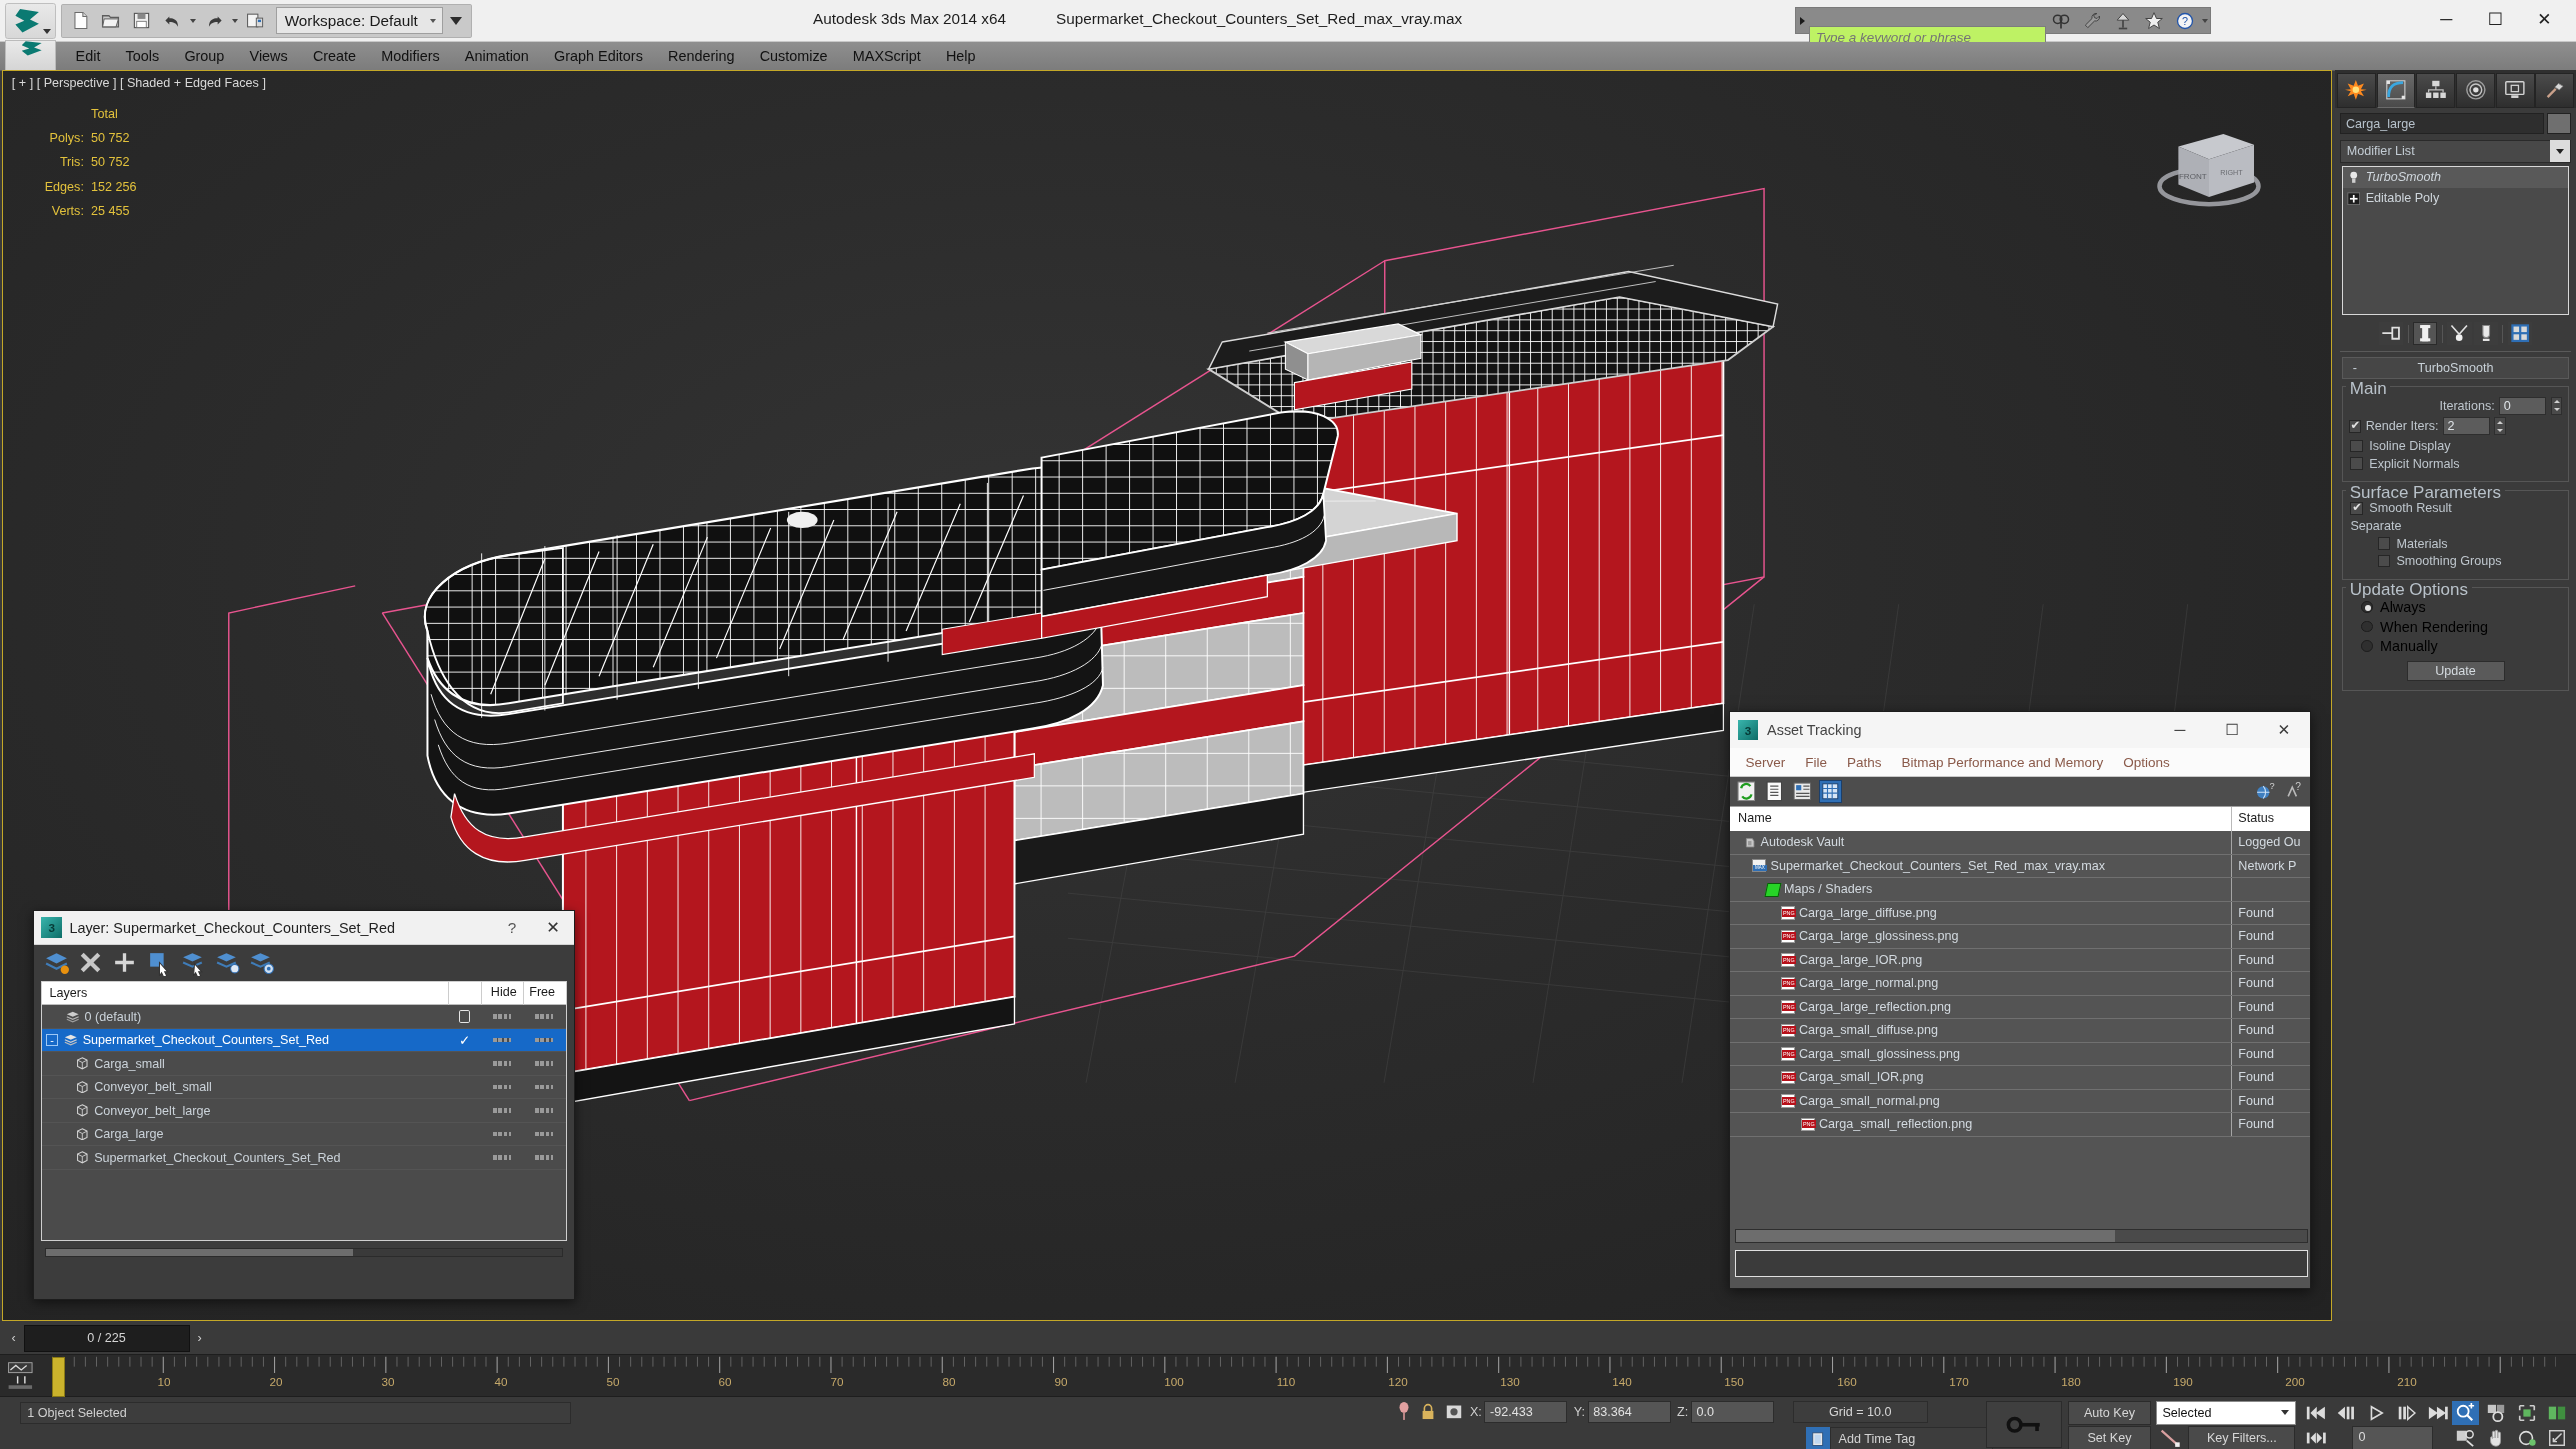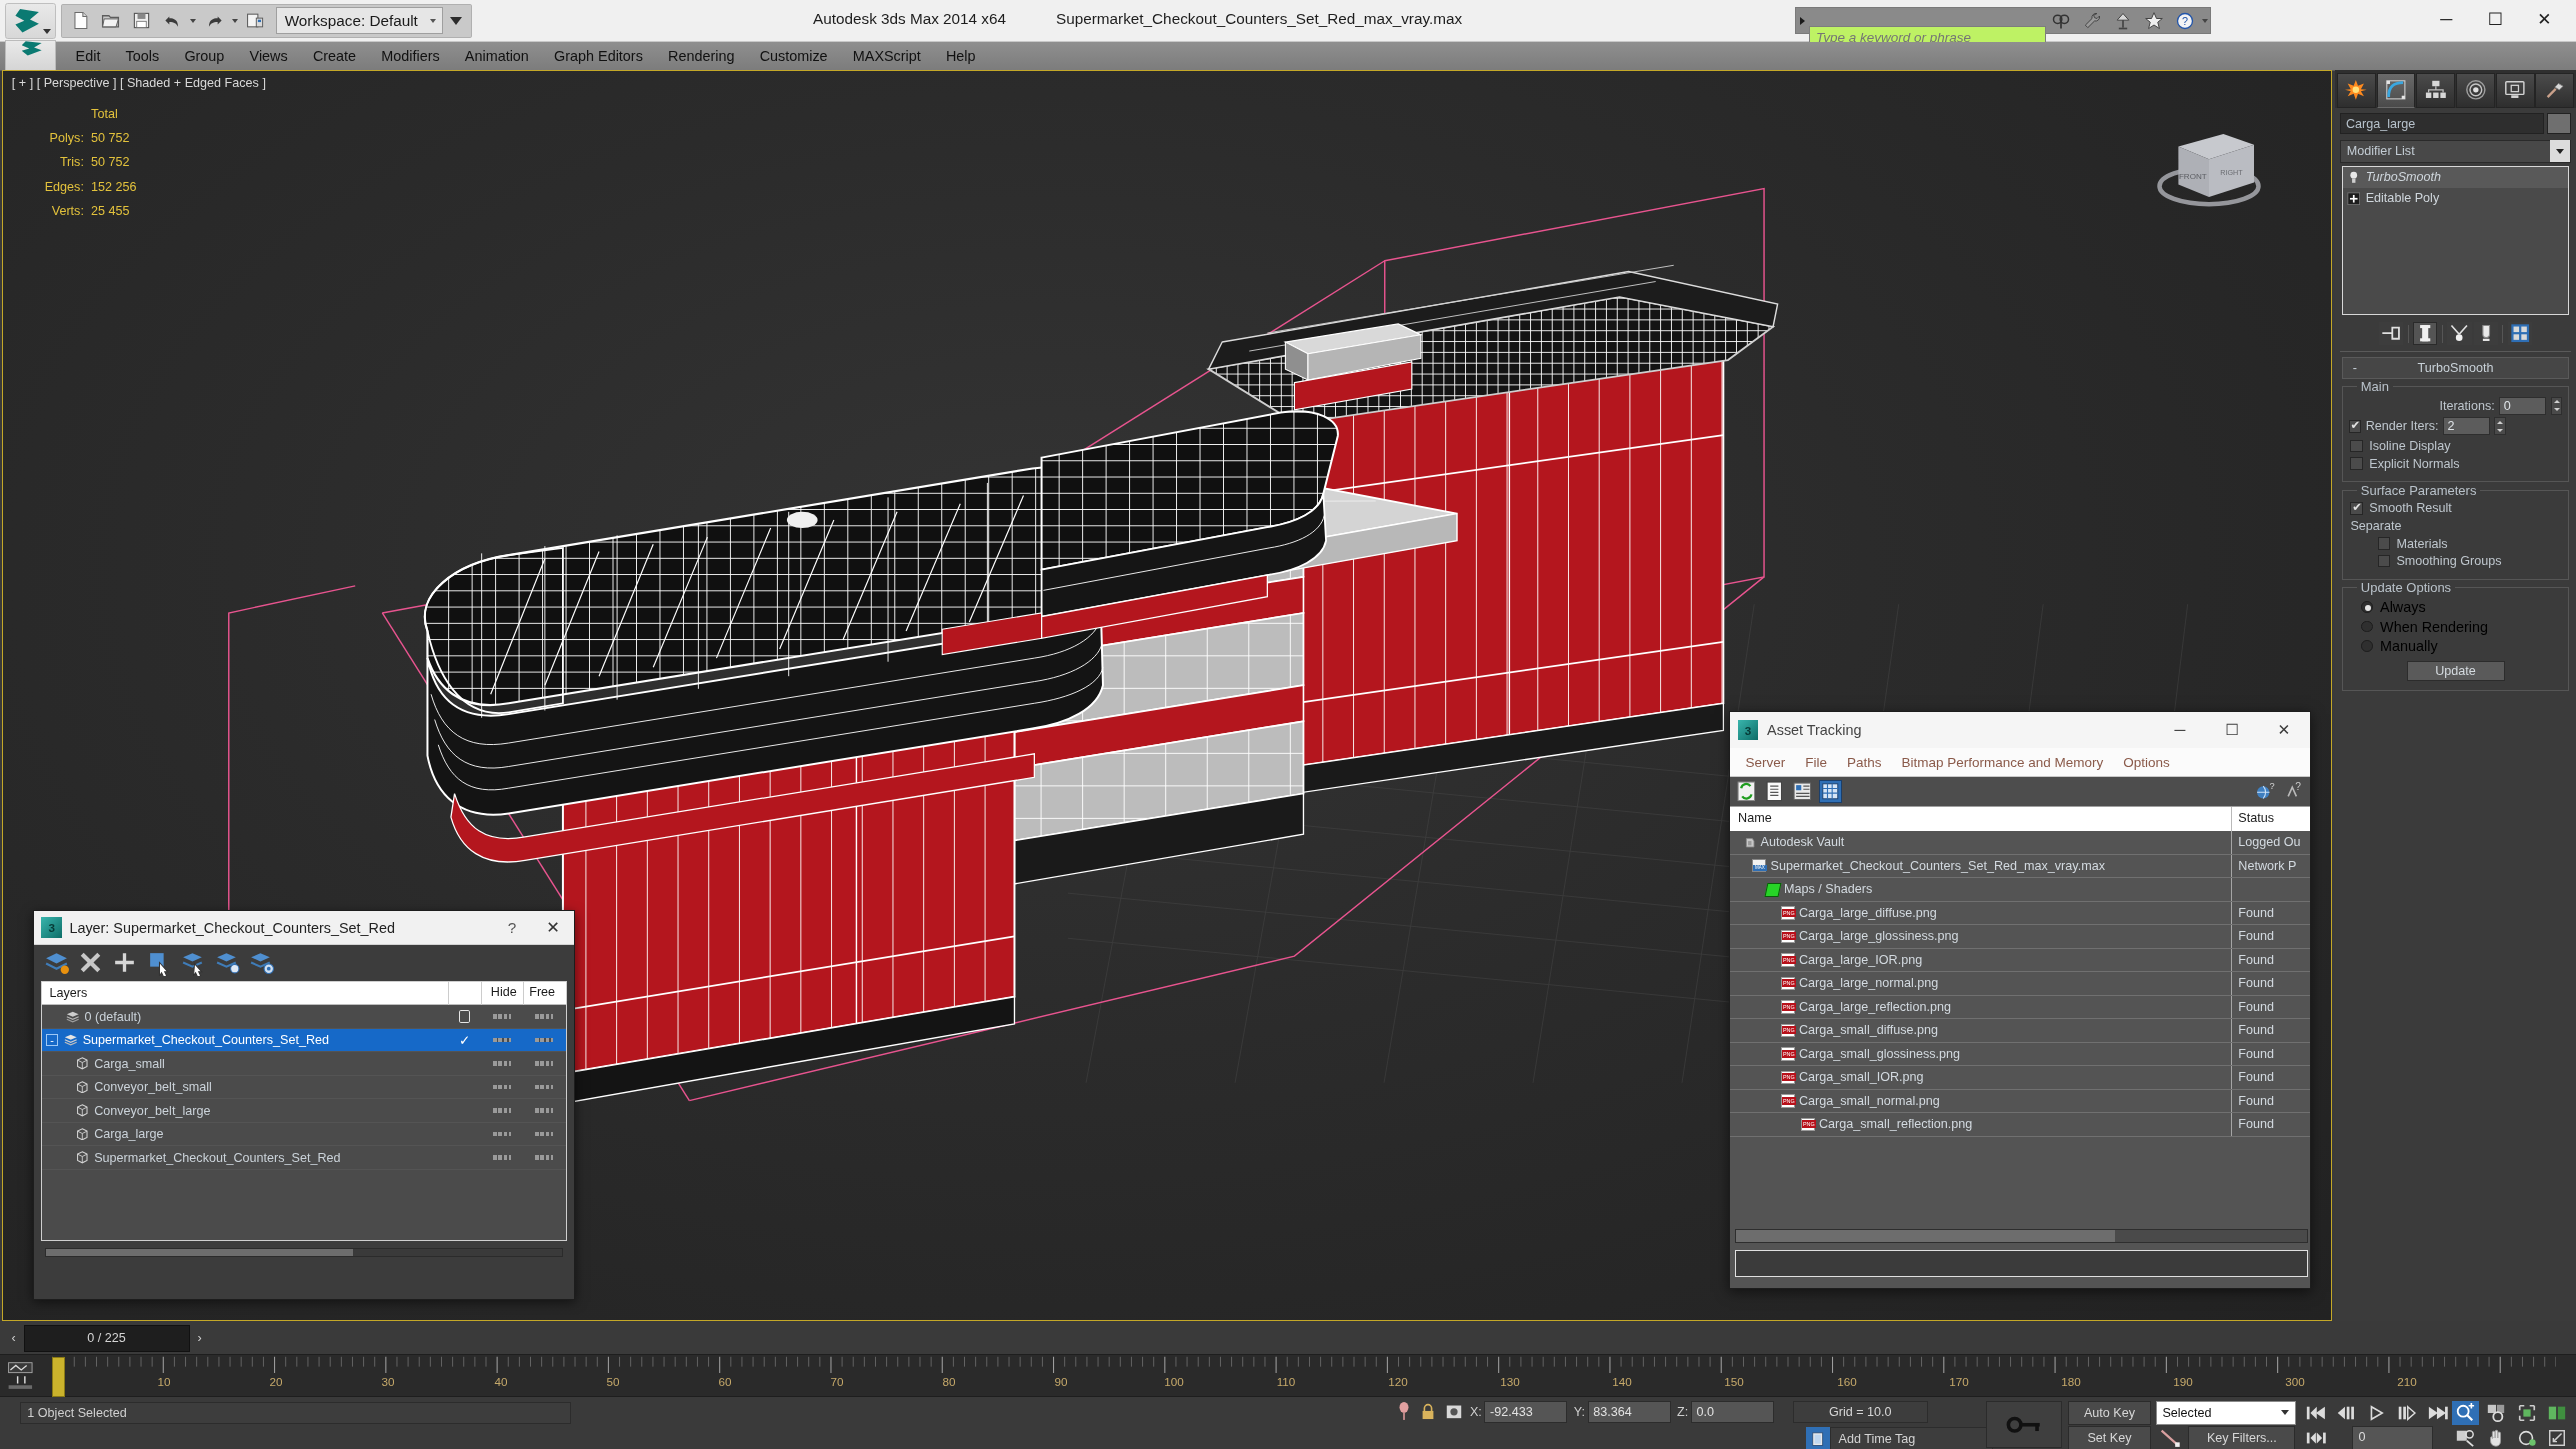--- a/index.html
+++ b/index.html
@@ -111,22 +111,22 @@
     background:#3d3d3d; }
   .stk.on { background:#545454; border:0.9px solid #2a2a2a; }
   .stkdiv { width:0.9px;height:18px;background:#555; margin:0 2.7px; }
   #cpDivider { height:0.9px; background:#5a5a5a; margin:3.6px 5.4px 0 5.4px; }
   .rollout { margin:5.4px 7.2px 0 7.2px; }
   .rolloutHdr { height:21.7px; background:#464646; border:0.9px solid #5a5a5a;
     display:flex;align-items:center; color:#c9d2d9; font-size:12.6px; }
   .rolloutHdr .minus { width:23.5px; text-align:center; color:#c9d2d9; }
   .rolloutHdr .ttl { flex:1; text-align:center; padding-right:23.5px; }
   .group { border:0.9px solid #565656; margin-top:7.2px; padding:7.2px 5.4px 7.2px 5.4px; position:relative; }
-  .group > .glabel { position:absolute; top:-8.1px; left:14px; background:#3b3b3b;
-    padding:0 3.6px; font-size:13px; color:#b9c2ca; }
+  .group > .glabel { position:absolute; top:-8.1px; left:3px; background:#3b3b3b;
+    padding:0 3.6px; font-size:17px; color:#b9c2ca; }
   .prow { display:flex; align-items:center; justify-content:flex-end; gap:4.5px; margin:2.7px 0; }
   .prow .plabel { font-size:12.6px; color:#bfc7ce; }
   .spin { width:47px; height:18px; background:#5c5c5c; border:0.9px solid #2e2e2e;
     color:#dfe4e8; font-size:12.6px; padding-left:3.6px; line-height:16.3px; }
   .spinbtns { width:11.7px;height:18px; background:#4a4a4a; border:0.9px solid #2e2e2e;
     display:flex;flex-direction:column;align-items:center;justify-content:space-around; }
   .spinbtns i { width:0;height:0;border-left:3.6px solid transparent;border-right:3.6px solid transparent; }
   .spinbtns i.up { border-bottom:3.6px solid #d0d0d0; }
   .spinbtns i.dn { border-top:3.6px solid #d0d0d0; }
   .crow { display:flex; align-items:center; gap:6.3px; margin:3.6px 0 3.6px 1.8px; }
@@ -1441,21 +1441,21 @@
         <div class="tlnum" style="left: 1122px;">100</div>
         <div class="tlnum" style="left: 1234px;">110</div>
         <div class="tlnum" style="left: 1346px;">120</div>
         <div class="tlnum" style="left: 1458px;">130</div>
         <div class="tlnum" style="left: 1570px;">140</div>
         <div class="tlnum" style="left: 1682px;">150</div>
         <div class="tlnum" style="left: 1795px;">160</div>
         <div class="tlnum" style="left: 1907px;">170</div>
         <div class="tlnum" style="left: 2019px;">180</div>
         <div class="tlnum" style="left: 2131px;">190</div>
-        <div class="tlnum" style="left: 2243px;">300</div>
+        <div class="tlnum" style="left: 2243px;">200</div>
         <div class="tlnum" style="left: 2355px;">210</div>
       </div>
   </div>
 
   <div id="selText">1 Object Selected</div>
 
   <div id="coordArea">
     <span>
       <svg width="18" height="21.7" viewBox="0 0 20 24">
           <ellipse cx="10" cy="7" rx="5" ry="6" fill="#e2a0a0"></ellipse>

